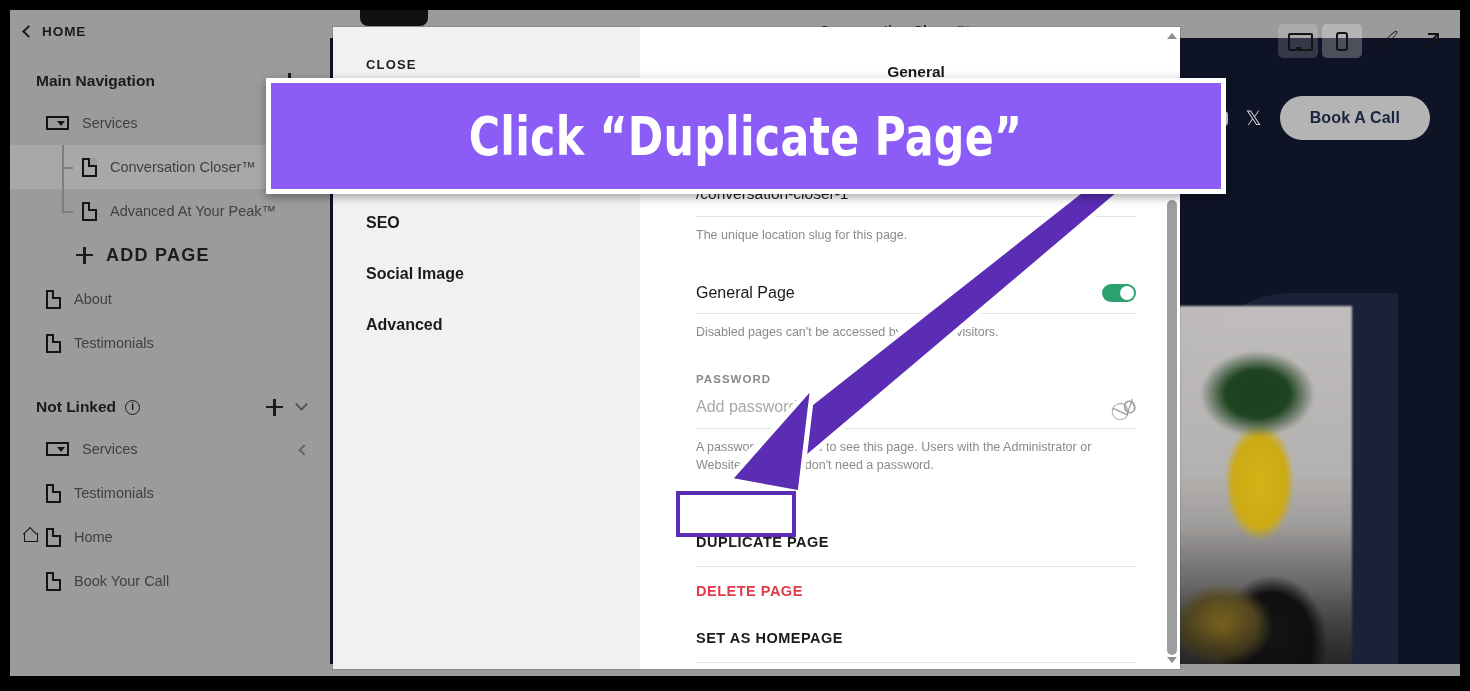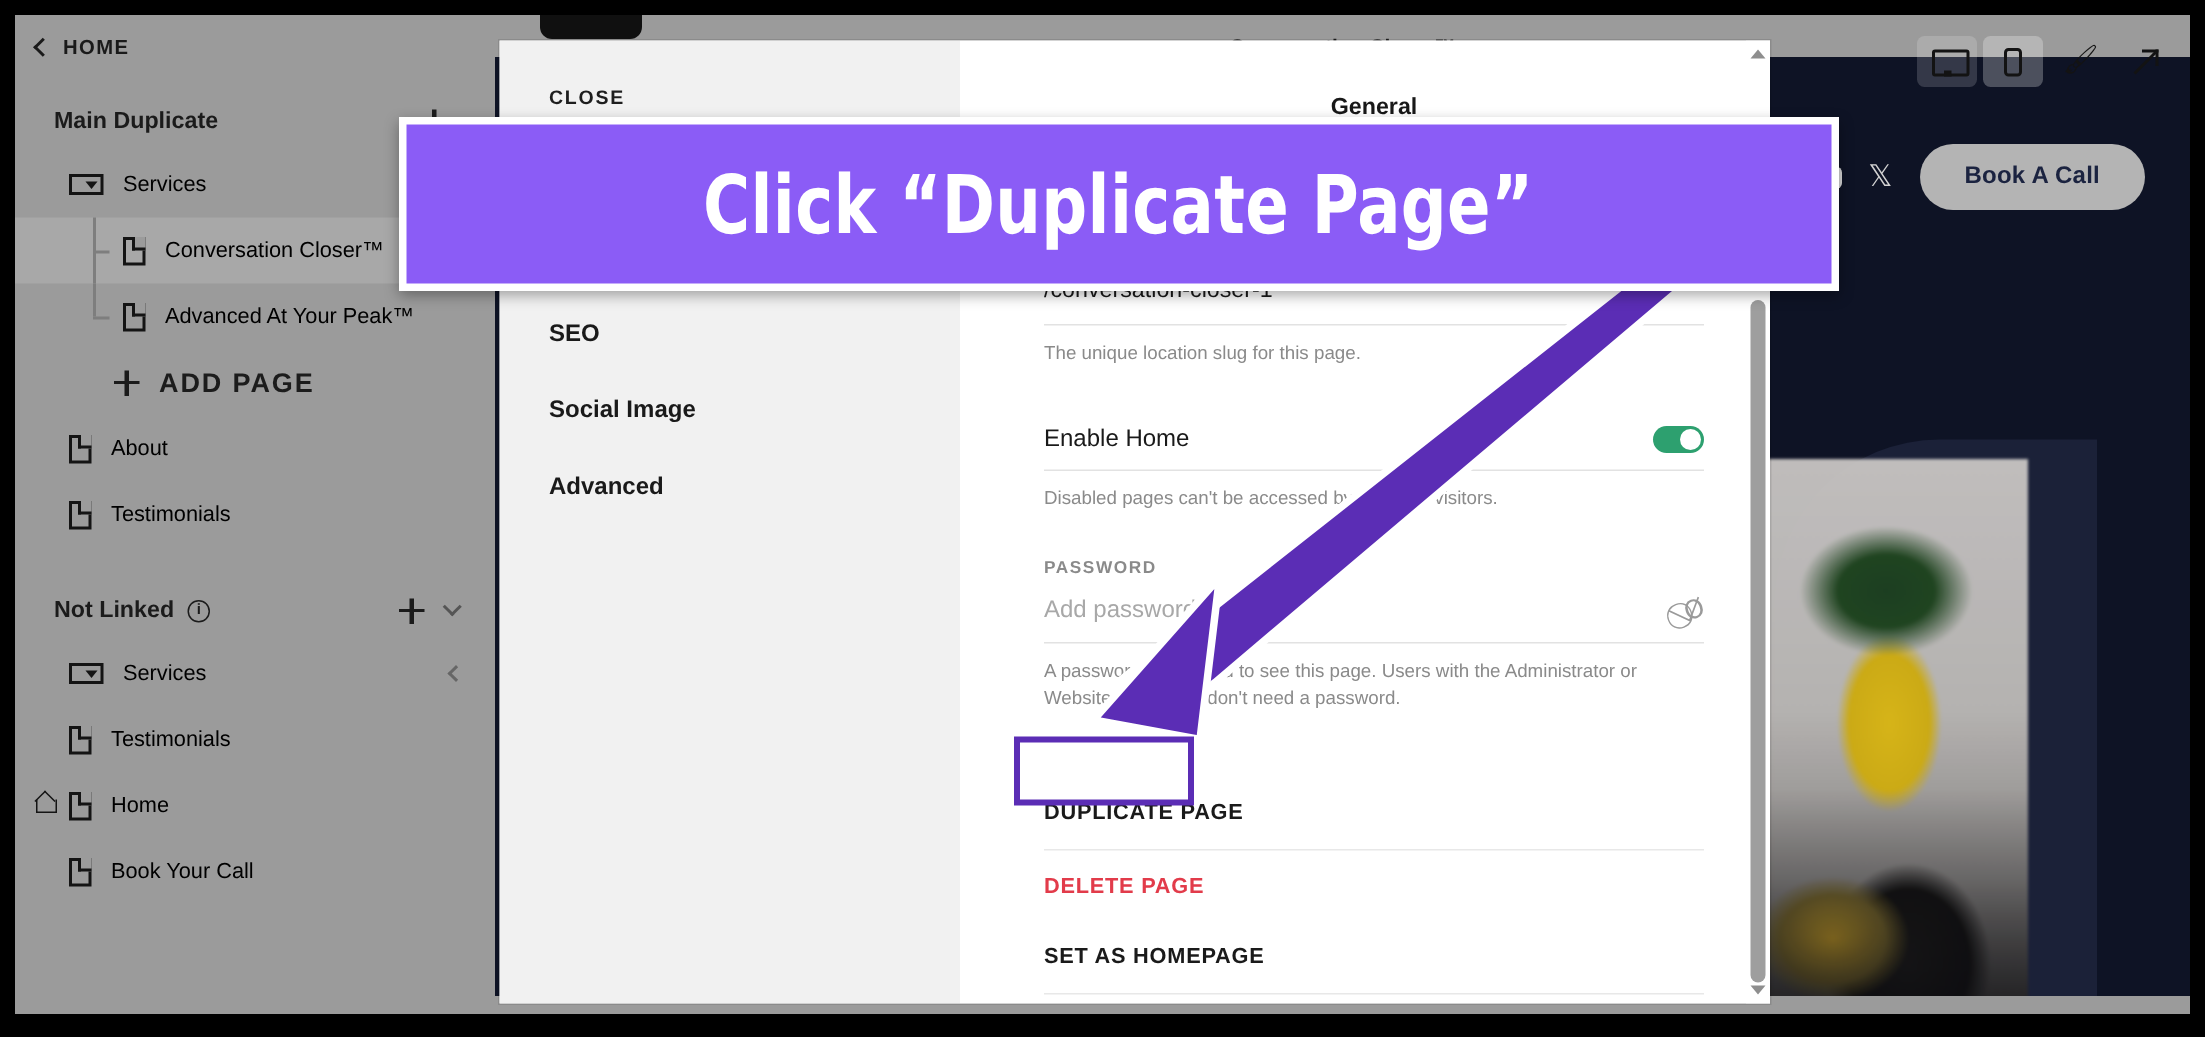--- a/index.html
+++ b/index.html
@@ -85,21 +85,21 @@
     border-left: 2px solid #666; border-bottom: 2px solid #666;
     transform: rotate(45deg);
   }
 
   .nav-row {
     position: relative;
     display: flex; align-items: center;
     height: 44px;
     padding-left: 36px;
     font-size: 14.5px;
-    color: #000000;
+    color: #404040;
   }
   .nav-row.indent { padding-left: 72px; }
   .nav-row.selected { background: rgba(255,255,255,0.13); }
   .nav-row .rowlabel { margin-left: 13px; }
   .nav-row .tail { margin-left: auto; margin-right: 22px; }
 
   
   .ic-page {
     position: relative; width: 15px; height: 19px; flex: 0 0 auto;
     border: 2px solid #141414;
@@ -440,21 +440,21 @@
 
     <div class="sidebar">
 
       <div class="home-link">
         <span class="chev-left"></span>
         <span>HOME</span>
       </div>
 
 
       <div class="group-head">
-        <span class="gh-label">Main Duplicate</span>
+        <span class="gh-label">Main Navigation</span>
         <span class="spacer"></span>
         <span class="plus-ic"></span>
       </div>
 
       <div class="nav-row">
         <span class="ic-folder"></span>
         <span class="rowlabel">Services</span>
         <span class="tail"><span class="chev-dn"></span></span>
       </div>
 
@@ -548,21 +548,21 @@
 
       <div class="modal-right">
         <div class="modal-title">General</div>
 
         <div class="field-block" style="padding-top:104px">
           <div class="field-value">/conversation-closer-1</div>
           <div class="field-hint">The unique location slug for this page.</div>
         </div>
 
         <div class="toggle-row">
-          <span class="toggle-label">Enable Home</span>
+          <span class="toggle-label">General Page</span>
           <span class="switch"></span>
         </div>
         <div class="field-hint">Disabled pages can't be accessed by your site visitors.</div>
 
         <div class="caps-label">PASSWORD</div>
         <div class="pw-row">
           <span class="pw-placeholder">Add password...</span>
           <span class="ic-eye-off">⃠Ø</span>
         </div>
         <div class="field-hint" style="max-width:430px">A password is required to see this page. Users with the Administrator or Website Editor role don't need a password.</div>

